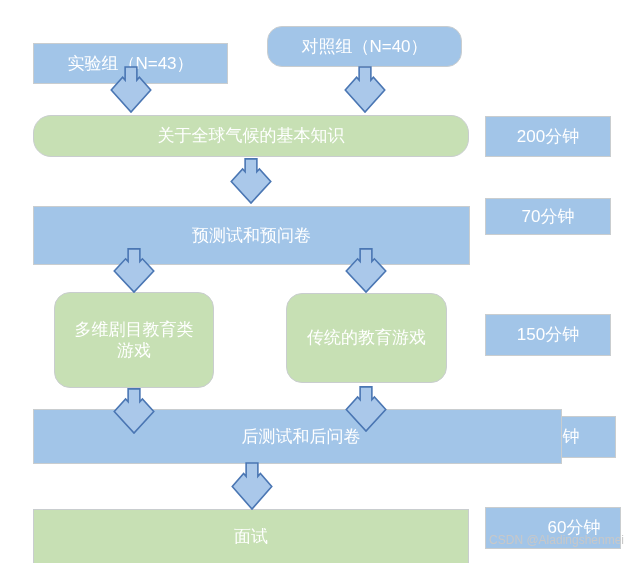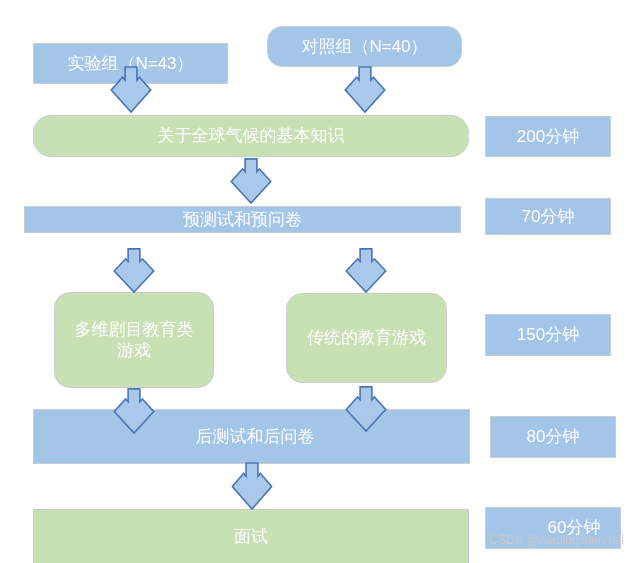--- a/index.html
+++ b/index.html
@@ -56,21 +56,21 @@
     <path d="M36,2 H64 V30 L70,24 L97,51 L50,98 L3,51 L30,24 L36,30 Z"></path>
   </svg>
 
   <div class="box green" style="left:33px;top:115px;width:436px;height:42px;border-radius:18px;">关于全球气候的基本知识</div>
   <div class="box blue duration" style="left:485px;top:116px;width:126px;height:41px;">200分钟</div>
 
   <svg class="arrow" style="left:230px;top:158px;" width="42" height="46" viewBox="0 0 100 100" preserveAspectRatio="none">
     <path d="M36,2 H64 V30 L70,24 L97,51 L50,98 L3,51 L30,24 L36,30 Z"></path>
   </svg>
 
-  <div class="box blue" style="left:24px;top:206px;width:437px;height:27px;">预测试和预问卷</div>
+  <div class="box blue" style="left:33px;top:206px;width:437px;height:59px;">预测试和预问卷</div>
   <div class="box blue duration" style="left:485px;top:198px;width:126px;height:37px;">70分钟</div>
 
   <svg class="arrow" style="left:113px;top:248px;" width="42" height="45" viewBox="0 0 100 100" preserveAspectRatio="none">
     <path d="M36,2 H64 V30 L70,24 L97,51 L50,98 L3,51 L30,24 L36,30 Z"></path>
   </svg>
   <svg class="arrow" style="left:345px;top:248px;" width="42" height="45" viewBox="0 0 100 100" preserveAspectRatio="none">
     <path d="M36,2 H64 V30 L70,24 L97,51 L50,98 L3,51 L30,24 L36,30 Z"></path>
   </svg>
 
   <div class="box green rounded" style="left:54px;top:292px;width:160px;height:96px;">多维剧目教育类
@@ -78,21 +78,21 @@
   <div class="box green rounded" style="left:286px;top:293px;width:161px;height:90px;">传统的教育游戏</div>
   <div class="box blue duration" style="left:485px;top:314px;width:126px;height:42px;">150分钟</div>
 
   <svg class="arrow" style="left:113px;top:388px;" width="42" height="46" viewBox="0 0 100 100" preserveAspectRatio="none">
     <path d="M36,2 H64 V30 L70,24 L97,51 L50,98 L3,51 L30,24 L36,30 Z"></path>
   </svg>
   <svg class="arrow" style="left:345px;top:386px;" width="42" height="46" viewBox="0 0 100 100" preserveAspectRatio="none">
     <path d="M36,2 H64 V30 L70,24 L97,51 L50,98 L3,51 L30,24 L36,30 Z"></path>
   </svg>
 
-  <div class="box blue" style="left:33px;top:409px;width:437px;height:55px;z-index:1;padding-left:7px;">后测试和后问卷</div>
+  <div class="box blue" style="left:33px;top:409px;width:529px;height:55px;z-index:1;padding-left:7px;">后测试和后问卷</div>
   <div class="box blue duration" style="left:490px;top:416px;width:126px;height:42px;">80分钟</div>
 
   <svg class="arrow" style="left:231px;top:462px;" width="42" height="48" viewBox="0 0 100 100" preserveAspectRatio="none">
     <path d="M36,2 H64 V30 L70,24 L97,51 L50,98 L3,51 L30,24 L36,30 Z"></path>
   </svg>
 
   <div class="box green" style="left:33px;top:509px;width:436px;height:56px;">面试</div>
   <div class="box blue duration" style="left:485px;top:507px;width:136px;height:42px;padding-left:42px;">60分钟</div>
 
   <div id="watermark">CSDN @Aladingshenmei</div>

